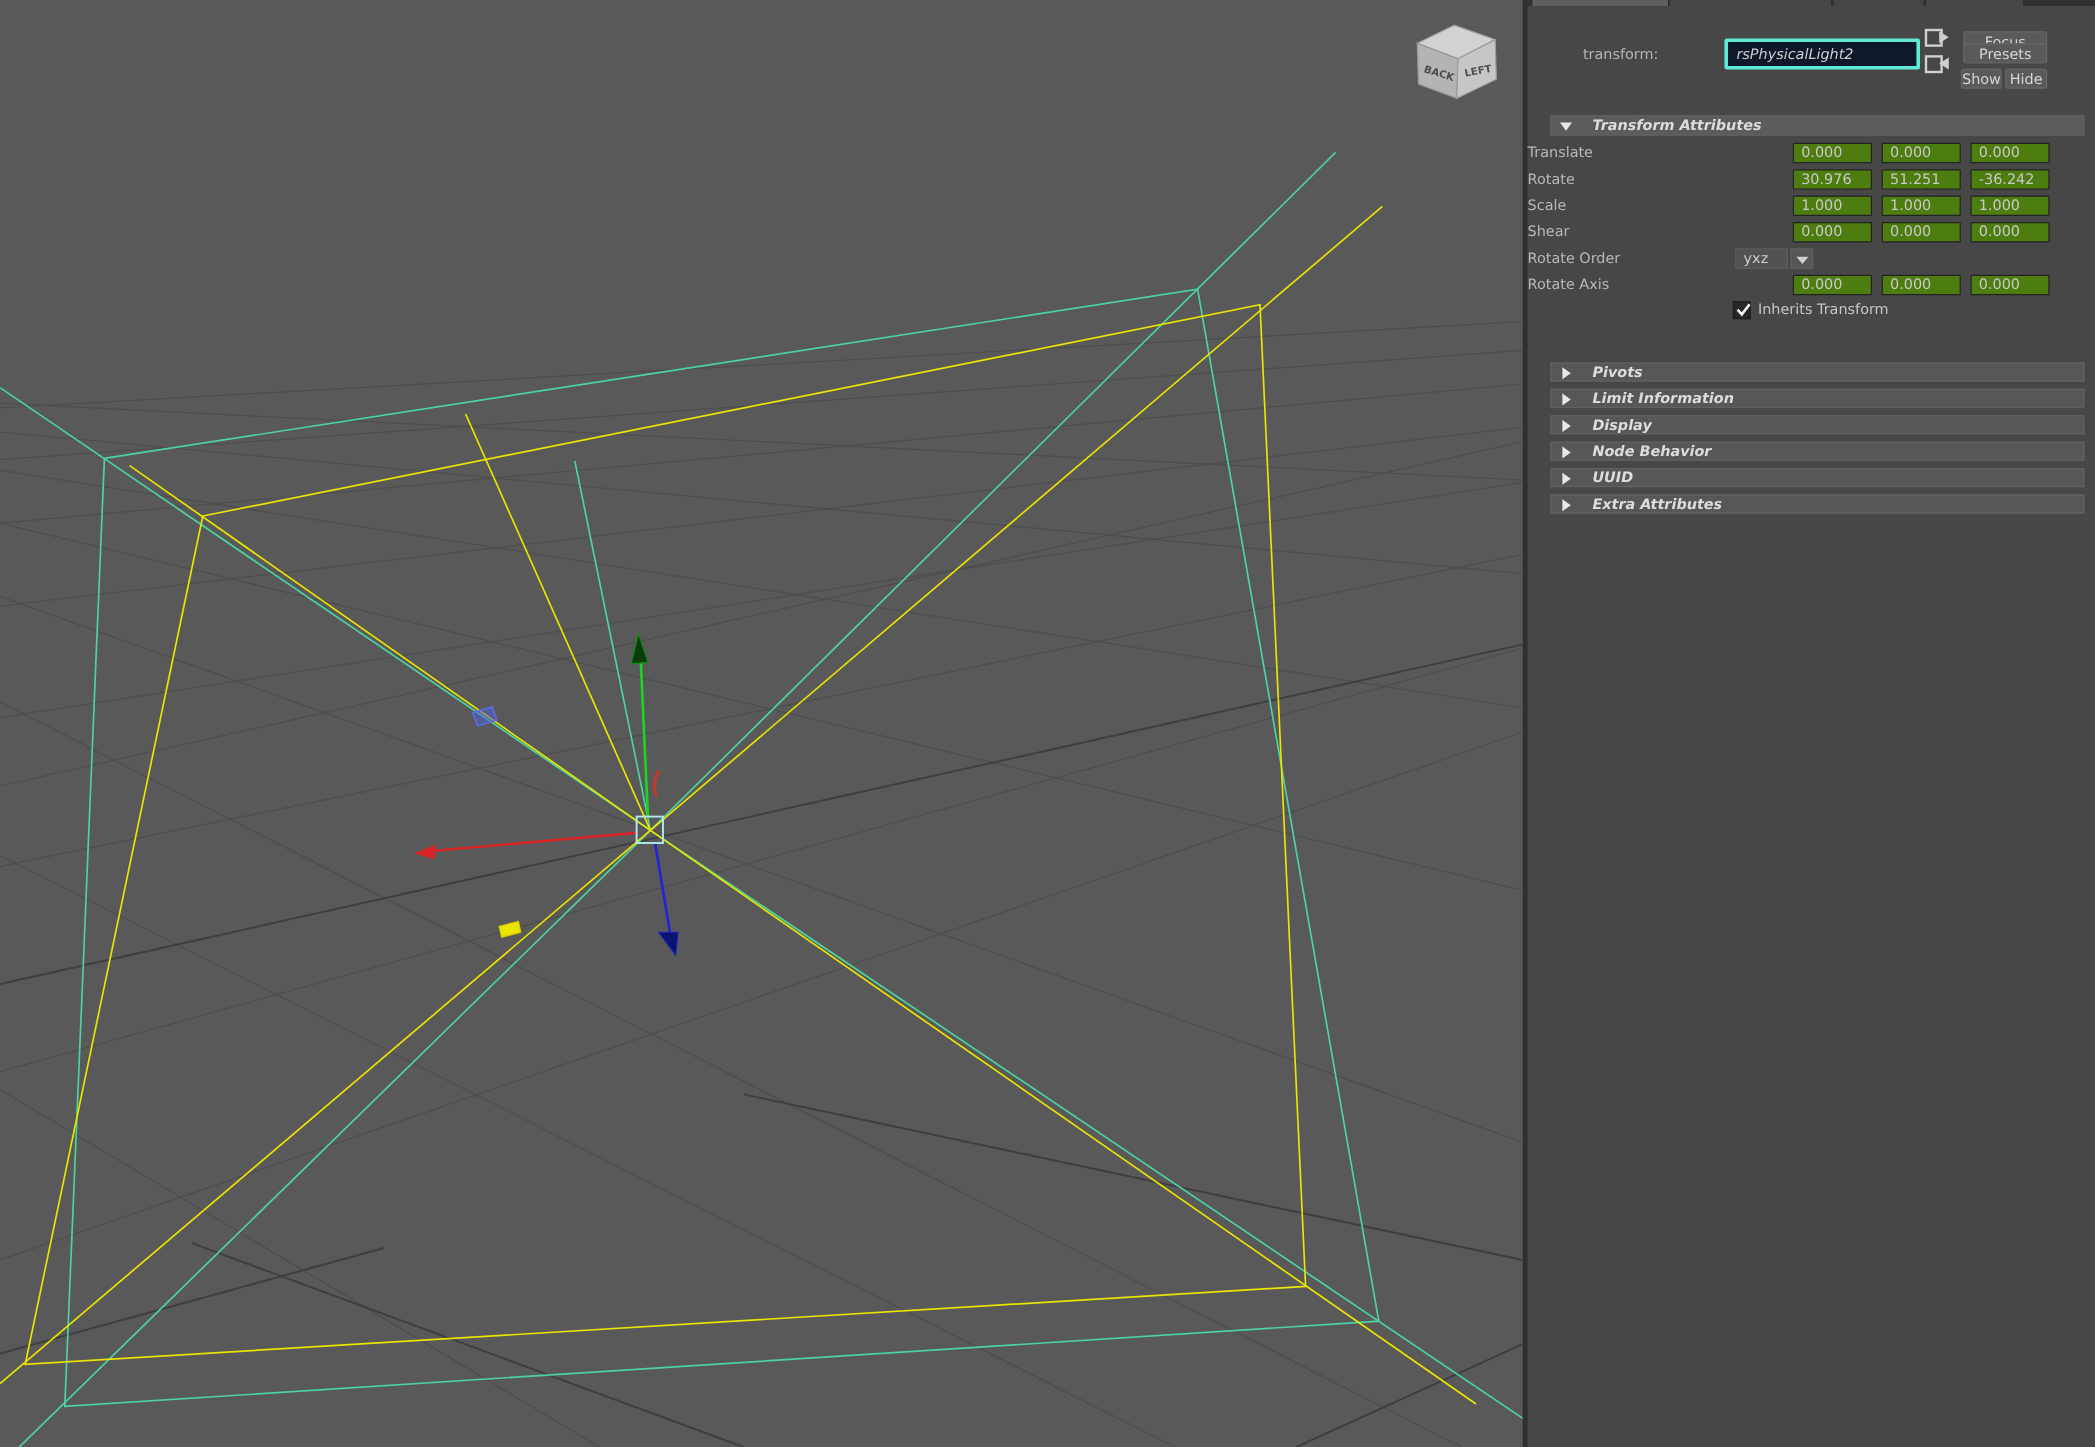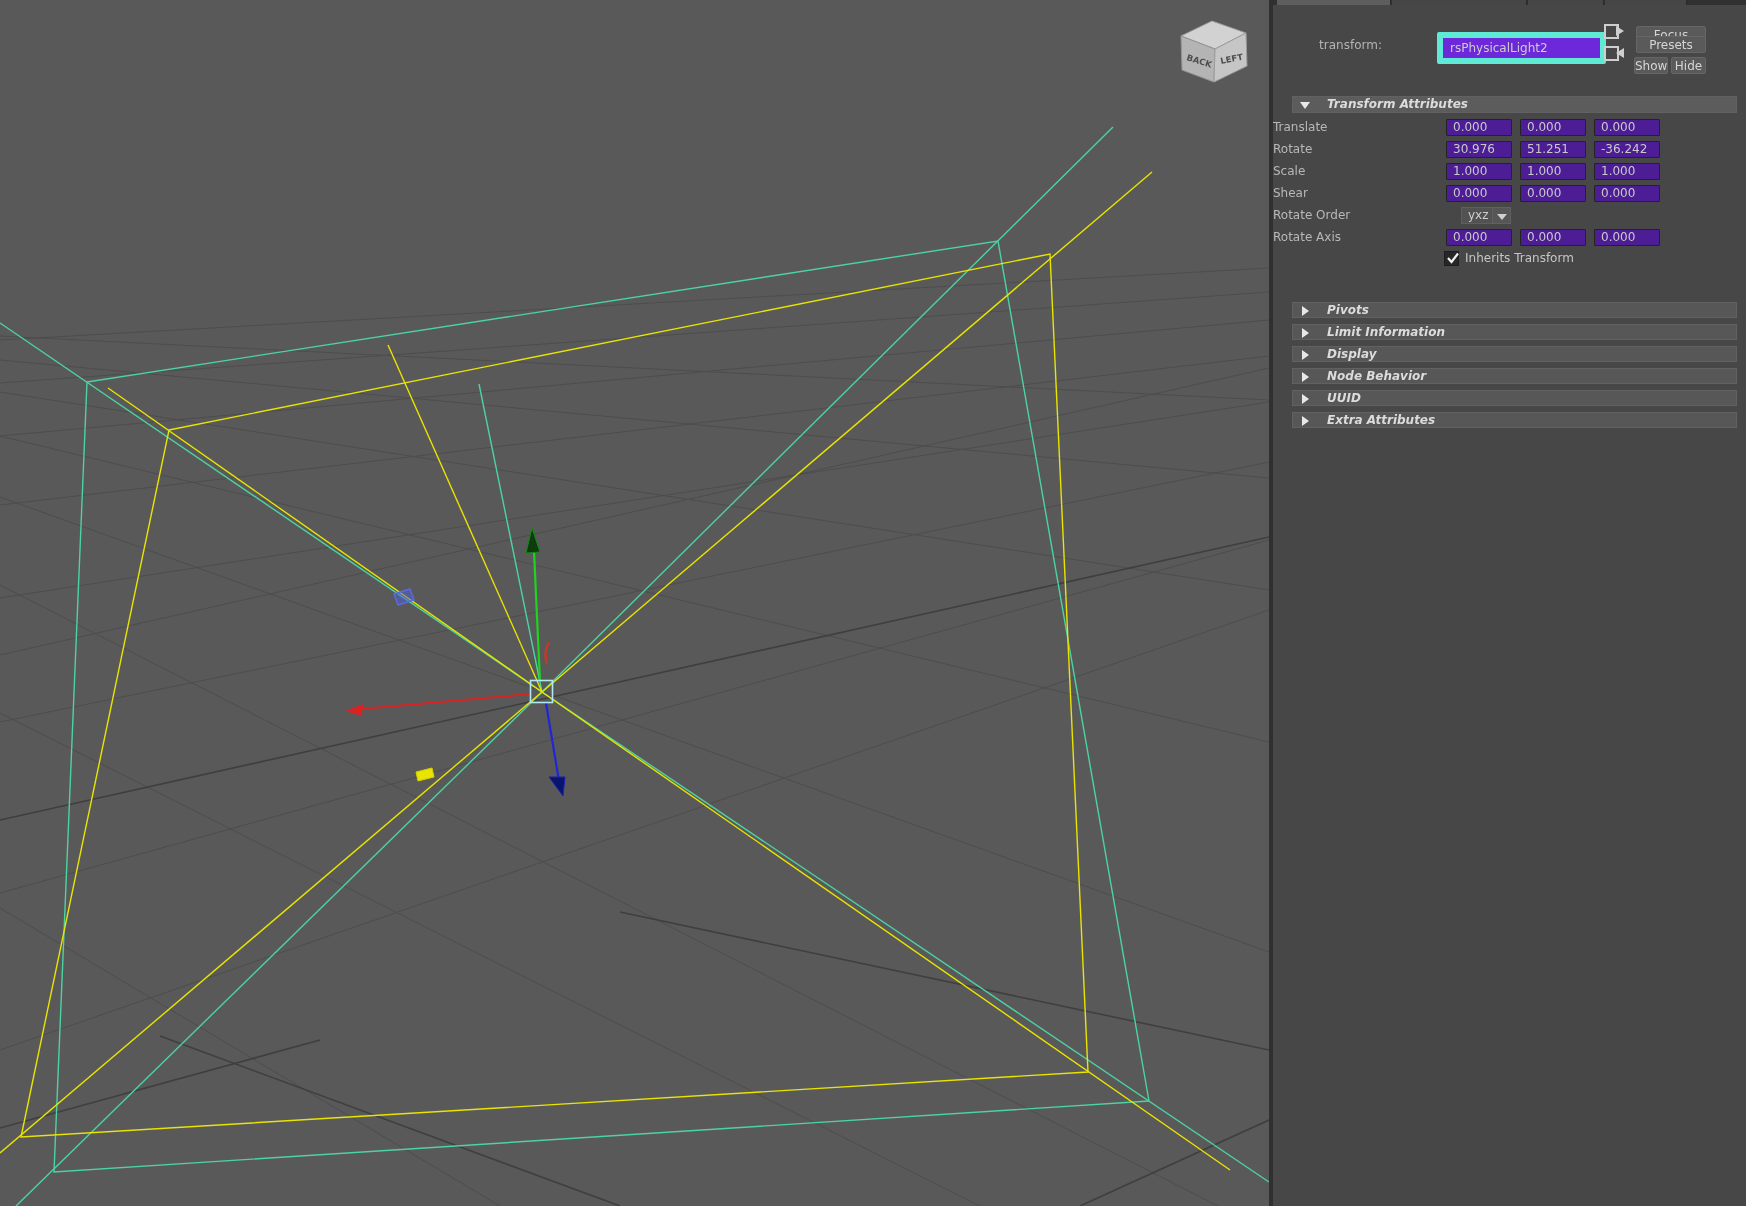--- a/index.html
+++ b/index.html
@@ -13,45 +13,45 @@
   
   #panel{position:absolute;left:1269px;top:0;width:477px;height:1206px;
          background:#474747;border-left:4px solid #303030;box-sizing:border-box;
          color:#c0c0c0;font-size:12px;}
   #tabstrip{position:absolute;left:0;top:0;width:100%;height:5px;background:#313131;}
   .tabstub{position:absolute;top:0;height:5px;background:#464646;border-right:1px solid #2a2a2a;}
   .tabstub.selected{background:#5e5e5e;}
 
   .toprow-label{position:absolute;left:0;top:38px;width:155px;text-align:center;color:#b4b4b4;}
   #transform-field{position:absolute;left:164px;top:32px;width:150px;height:20px;
-         background:#6d28d9;border:6px solid #5eead4;color:#cdcdcd;line-height:20px;
-         padding-left:7px;border-radius:2px;}
+         background:#0f172a;border:3px solid #5eead4;color:#cdcdcd;line-height:20px;
+         padding-left:7px;border-radius:2px;font-style:italic;}
   .mini-icon{position:absolute;left:330px;width:22px;height:17px;}
   .btn{position:absolute;background:#5a5a5a;border:1px solid #666;border-radius:2px;
        color:#d6d6d6;text-align:center;line-height:16px;height:17px;box-sizing:border-box;
        font-size:12px;cursor:default;}
 
   
   .secbar{position:absolute;left:19px;width:445px;height:16px;background:#575757;
           border:1px solid #616161;box-sizing:border-box;}
   .secbar .sec-title{position:absolute;left:34px;top:0px;line-height:15px;font-weight:bold;color:#dcdcdc;font-style:italic;}
   .tri-right{position:absolute;left:9px;top:3px;width:0;height:0;
              border-left:7px solid #e8e8e8;border-top:5px solid transparent;border-bottom:5px solid transparent;}
   .tri-down{position:absolute;left:7px;top:5px;width:0;height:0;
             border-top:7px solid #e8e8e8;border-left:5px solid transparent;border-right:5px solid transparent;}
 
   
   .ta-row{position:absolute;left:0;width:477px;height:17px;}
   .row-label{position:absolute;left:0;top:0;width:169px;text-align:left;line-height:17px;color:#b8b8b8;}
-  .nfield{position:absolute;top:0;width:66px;height:17px;background:#4c1d95;border:1px solid #232323;
-          box-sizing:border-box;color:#c9c9c9;line-height:15px;padding-left:6px;border-radius:1px;}
+  .nfield{position:absolute;top:0;width:66px;height:17px;background:#4d7c0f;border:1px solid #232323;
+          box-sizing:border-box;color:#c9c9c9;line-height:15px;padding-left:6px;border-radius:1px;margin-left:48px;}
   .nf1{left:173px}.nf2{left:247px}.nf3{left:321px}
 
   #rotate-order-box{position:absolute;left:173px;top:0;width:44px;height:17px;background:#525252;
-          border:1px solid #5e5e5e;box-sizing:border-box;color:#cdcdcd;line-height:15px;padding-left:6px;margin-left:15px;}
+          border:1px solid #5e5e5e;box-sizing:border-box;color:#cdcdcd;line-height:15px;padding-left:6px;}
   #rotate-order-arrow{position:absolute;left:219px;top:0;width:19px;height:17px;background:#565656;
           border:1px solid #616161;box-sizing:border-box;}
   #rotate-order-arrow:after{content:"";position:absolute;left:4px;top:6px;width:0;height:0;
           border-top:6px solid #cfcfcf;border-left:5px solid transparent;border-right:5px solid transparent;}
 
   #inherits-row{position:absolute;left:0;top:250px;height:16px;width:477px;}
   #inherits-checkbox{position:absolute;left:171px;top:1px;width:13px;height:13px;background:#272727;
           border:1px solid #1d1d1d;}
   #inherits-checkbox svg{position:absolute;left:0px;top:-2px;}
   #inherits-label{position:absolute;left:192px;line-height:16px;color:#c6c6c6;}

